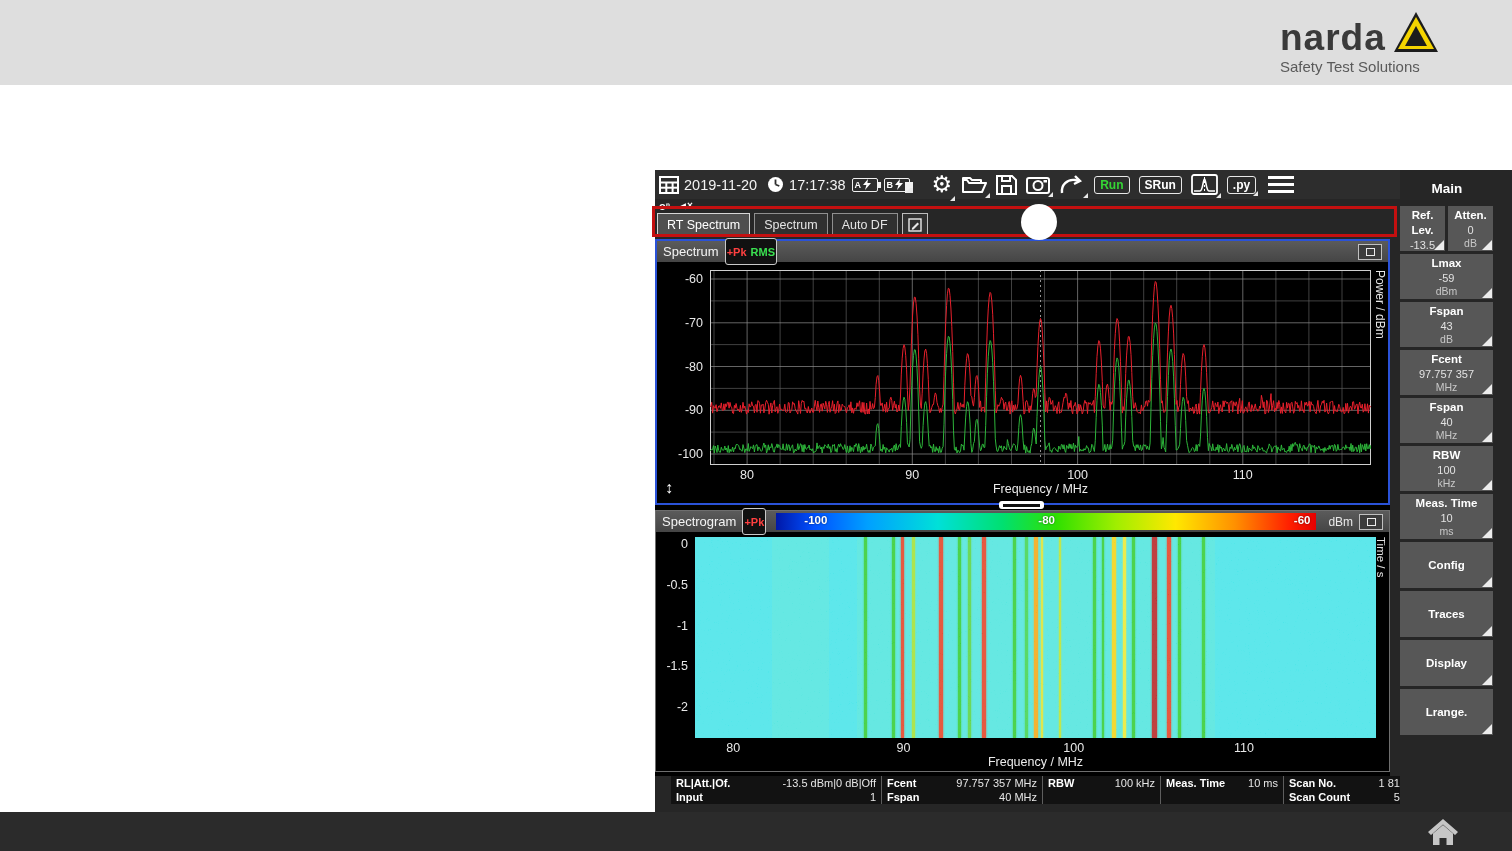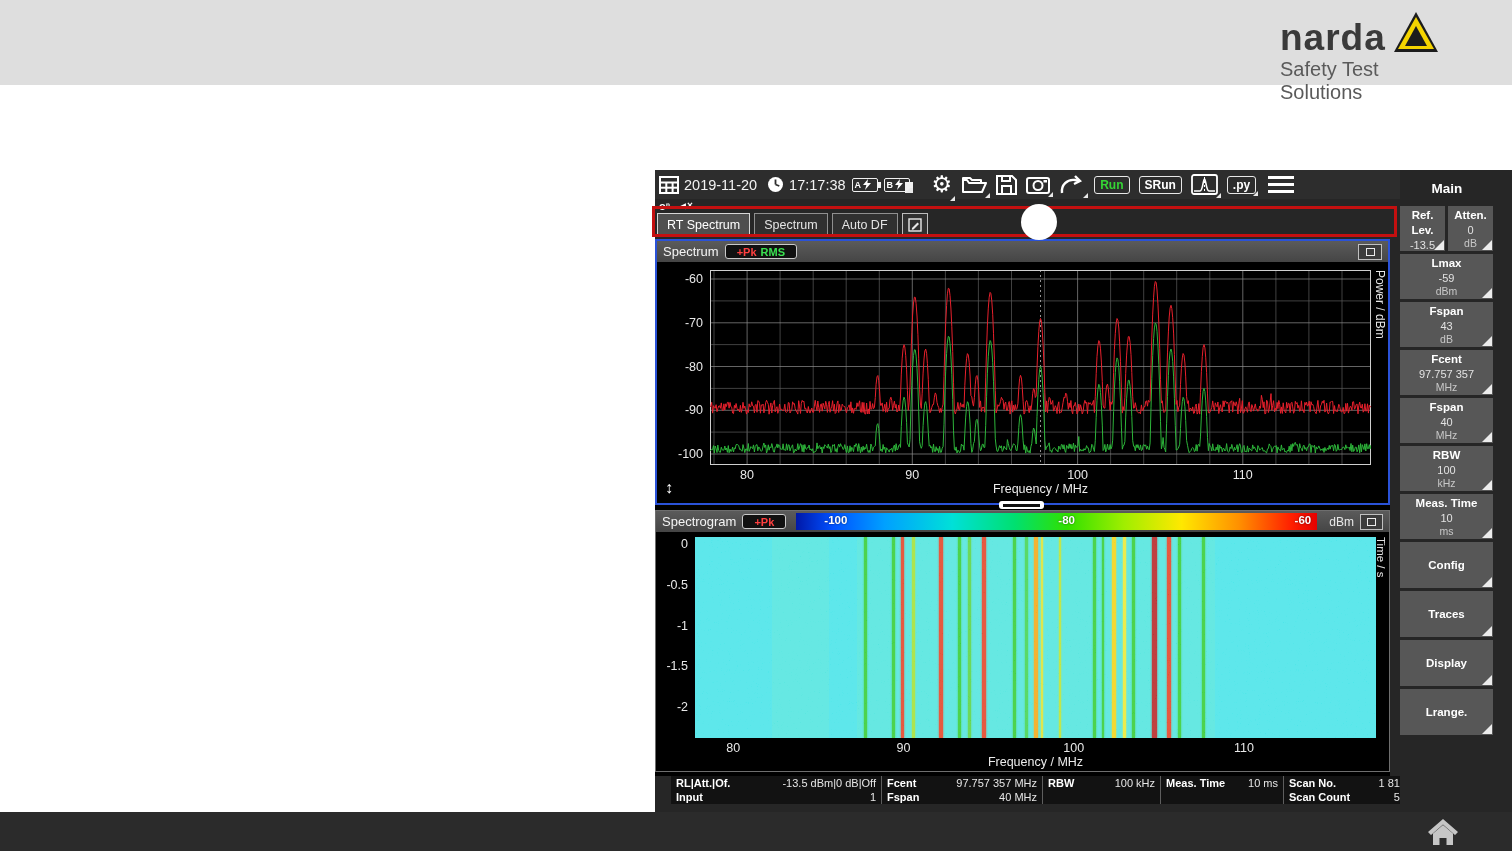--- a/index.html
+++ b/index.html
@@ -4,21 +4,21 @@
 <style>
   * { margin:0; padding:0; box-sizing:border-box; }
   html,body { width:1512px; height:851px; background:#ffffff; font-family:"Liberation Sans", sans-serif; overflow:hidden; }
   .page { position:relative; width:1512px; height:851px; background:#fff; }
 
   
   .top-band { position:absolute; left:0; top:0; width:1512px; height:85px; background:#dedede; }
   .logo { position:absolute; right:52px; top:12px; width:180px; height:62px; }
   .logo-row { display:flex; align-items:flex-end; gap:8px; }
   .logo-name { font-size:37px; font-weight:bold; color:#3a3a3a; letter-spacing:1px; line-height:36px; }
-  .logo-tagline { font-size:20px; color:#5a5a5a; margin-top:2px; }
+  .logo-tagline { font-size:15px; color:#5a5a5a; margin-top:2px; }
 
   
   .bottom-bar { position:absolute; left:0; top:812px; width:1512px; height:39px; background:#2b2b2b; }
   .home-btn { position:absolute; left:1426px; top:5px; width:34px; height:30px; display:flex; align-items:center; justify-content:center; cursor:pointer; }
 
   
   .device { position:absolute; left:655px; top:170px; width:857px; height:642px; background:#262626; color:#eee; font-size:12px; }
   .chart-zone { position:absolute; left:0; top:69px; width:735px; height:537px; background:#000; }
 
   
@@ -39,21 +39,21 @@
 
   
   .tabbar { position:absolute; left:0; top:41px; width:745px; height:27px; display:flex; align-items:center; gap:4px; padding-left:2px; background:#262626; }
   .tab { height:23px; display:flex; align-items:center; padding:0 9px; font-size:12.5px; border:1px solid #8f8f8f; background:#303030; color:#e4e4e4; cursor:pointer; }
   .tab.sel { background:#4f4f4f; border-color:#d6d6d6; color:#fff; }
   .tab-editbtn { height:23px; width:26px; display:flex; align-items:center; justify-content:center; border:1px solid #bdbdbd; background:#303030; cursor:pointer; }
 
   
   .panel-title { height:21px; background:linear-gradient(#5b5b5b,#454545); display:flex; align-items:center; padding:0 6px; gap:6px; }
   .panel-title-text { font-size:13px; color:#f4f4f4; }
-  .badge-box { display:flex; gap:4px; background:#111; border:1px solid #c9c9c9; border-radius:3px; padding:0 11px; height:15px; align-items:center; }
+  .badge-box { display:flex; gap:4px; background:#111; border:1px solid #c9c9c9; border-radius:3px; padding:0 1px; height:27px; align-items:center; }
   .badge { font-size:11px; font-weight:bold; }
   .maxbtn { margin-left:auto; width:24px; height:16px; border:1px solid #c0c0c0; background:#3c3c3c; display:flex; align-items:center; justify-content:center; cursor:pointer; }
   .maxbtn span { width:9px; height:8px; border:1.5px solid #ececec; display:block; }
 
   .spectrum-panel { position:absolute; left:0; top:69px; width:735px; height:266px; background:#000; border:2px solid #2a52d8; }
   .plot-wrap { position:absolute; left:53px; top:29px; width:661px; height:195px; }
   .tick { position:absolute; color:#e8e8e8; font-size:12.5px; }
   .ylab { right:0; text-align:right; }
   .xlab { width:36px; text-align:center; }
   #spec-ylab { position:absolute; left:10px; top:29px; width:40px; height:195px; }

